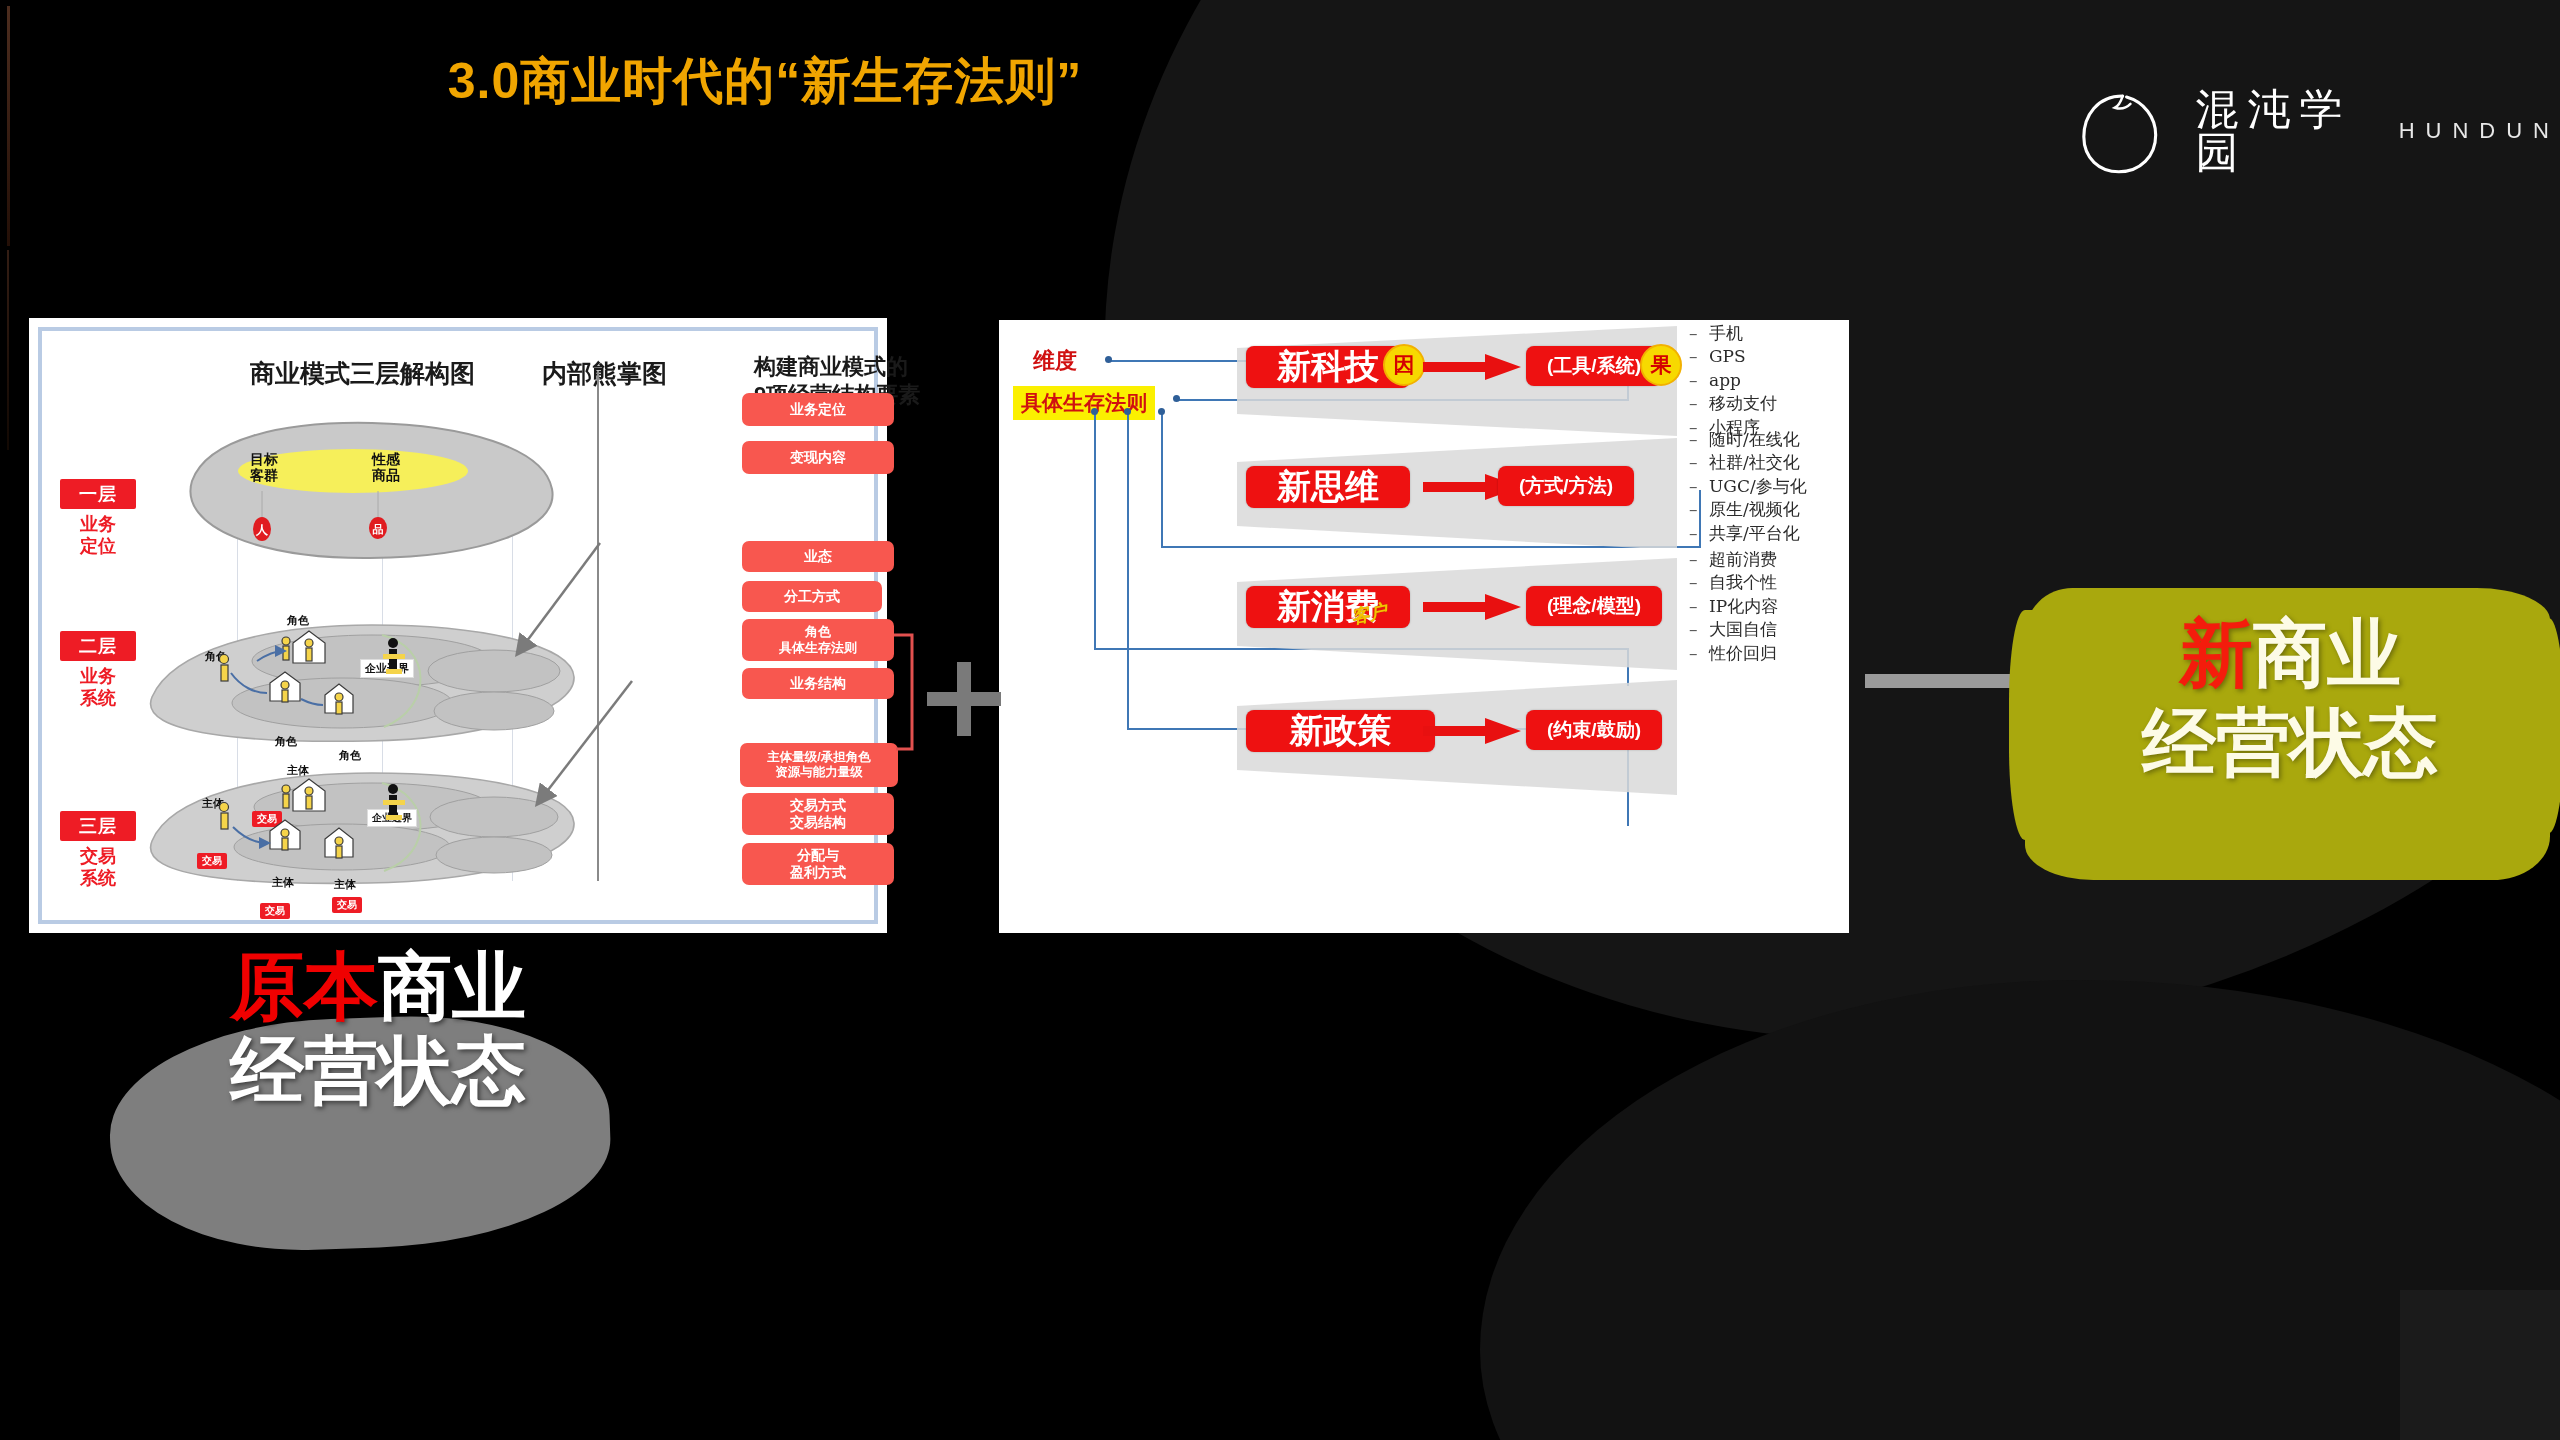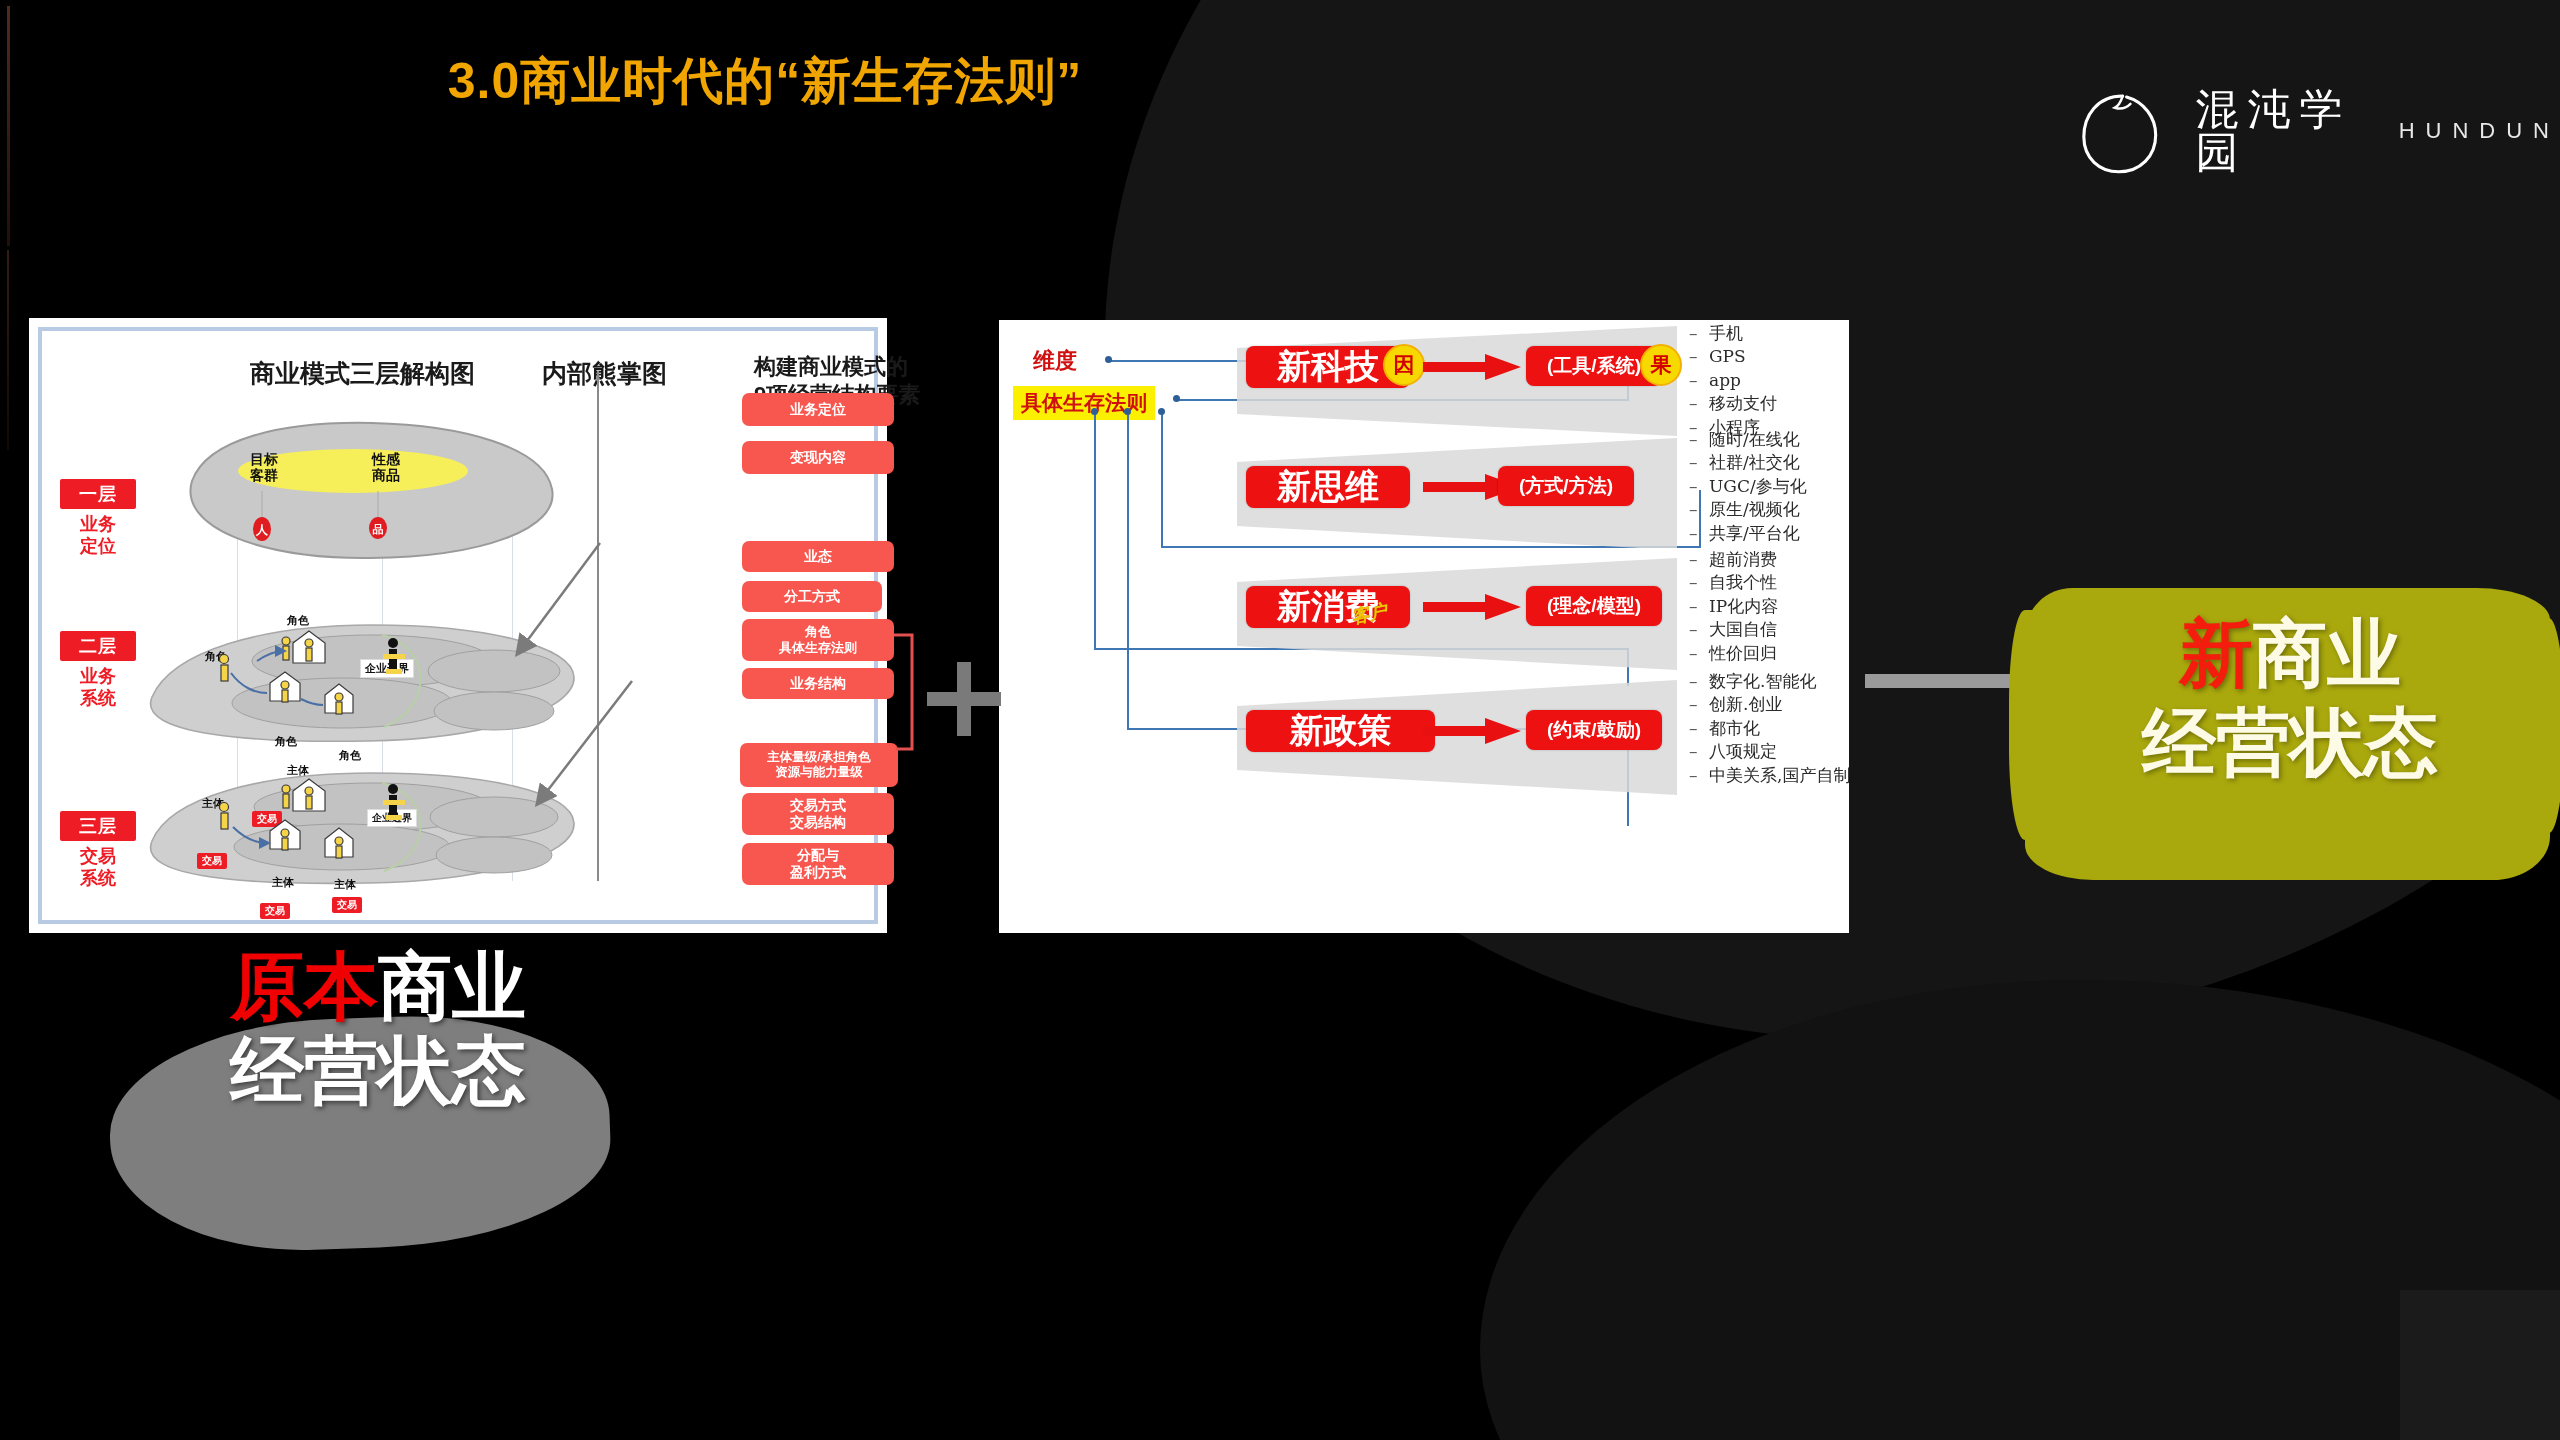--- a/index.html
+++ b/index.html
@@ -487,27 +487,20 @@
   </svg>
   <div class="r-src" style="left:247px; top:390px; width:189px; height:42px;">
     <span>新政策</span>
   </div>
   <svg class="r-arrow" style="left:424px; top:398px;" width="100" height="26">
     <path d="M0 8 H62 V0 L98 13 L62 26 V18 H0 Z" fill="#e81010"></path>
   </svg>
   <div class="r-dst" style="left:527px; top:390px; width:136px; height:40px;">
     <span>(约束/鼓励)</span>
   </div>
-  <div class="item-col" style="left:690px; top:350px;">
-    <div class="item-row"><span class="item-dash">–</span><span>数字化.智能化</span></div>
-    <div class="item-row"><span class="item-dash">–</span><span>创新.创业</span></div>
-    <div class="item-row"><span class="item-dash">–</span><span>都市化</span></div>
-    <div class="item-row"><span class="item-dash">–</span><span>八项规定</span></div>
-    <div class="item-row"><span class="item-dash">–</span><span>中美关系,国产自制</span></div>
-  </div>
 
 </div>
 
 <svg class="plus-sign" viewBox="0 0 78 78">
   <rect x="32" y="2" width="14" height="74" fill="#7a7a7a"></rect>
   <rect x="2" y="32" width="74" height="14" fill="#7a7a7a"></rect>
 </svg>
 
 <svg class="big-arrow" viewBox="0 0 200 42">
   <path d="M0 14 H148 V0 L200 21 L148 42 V28 H0 Z" fill="#9a9a9a"></path>

